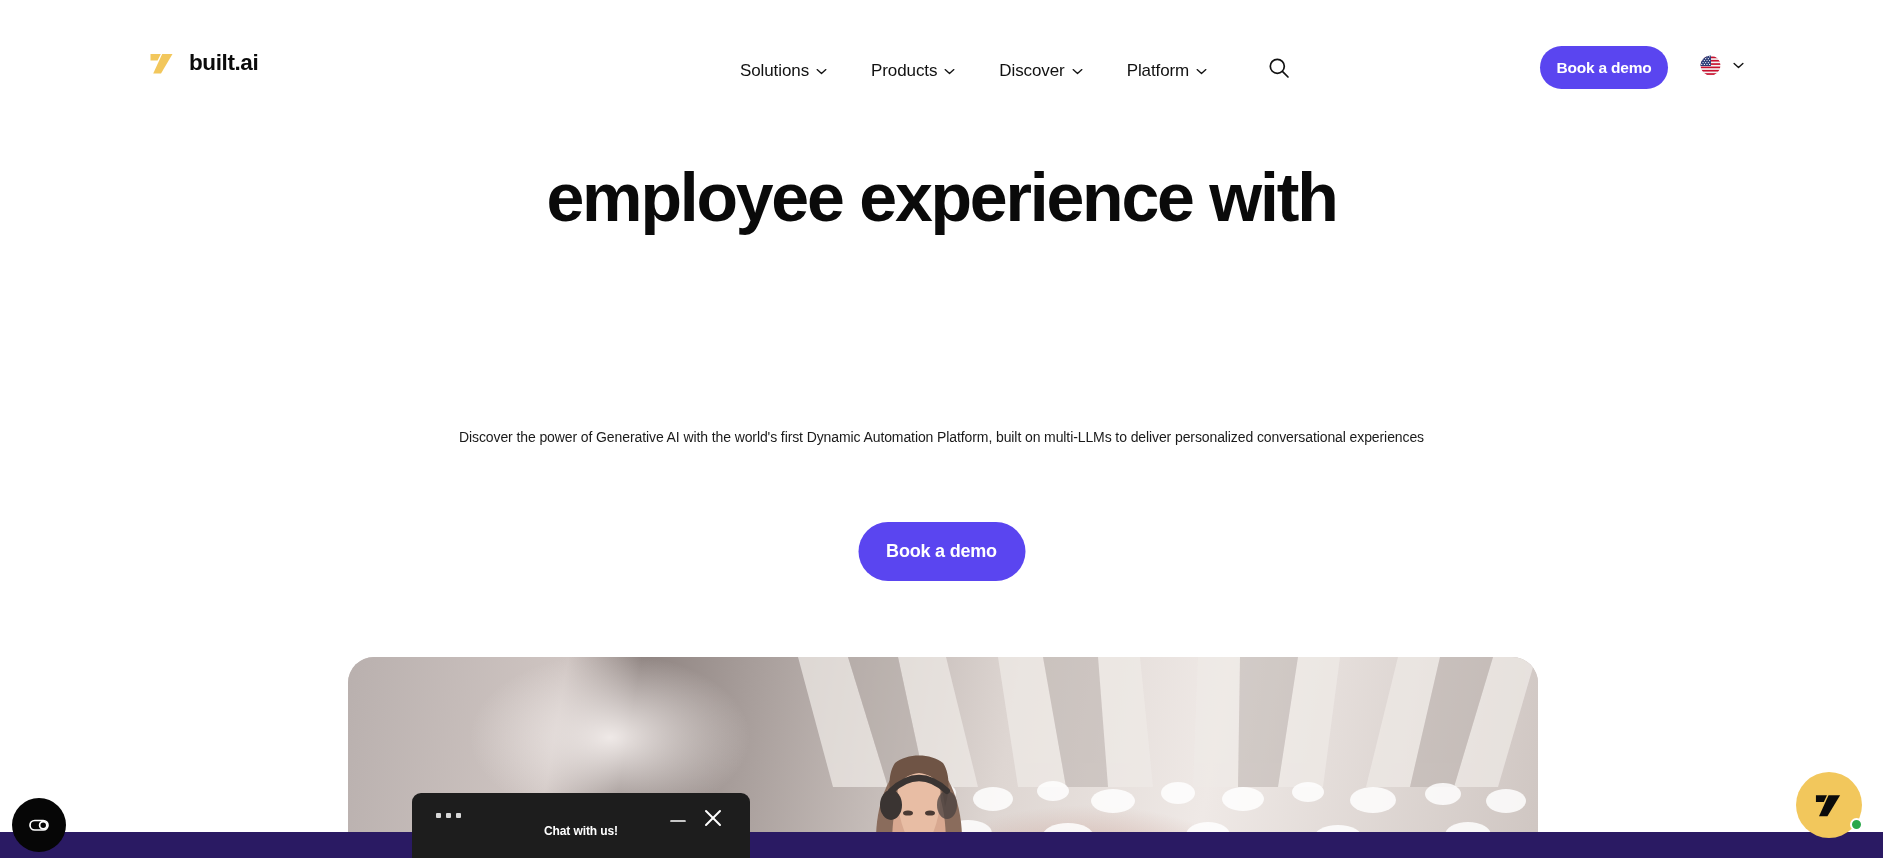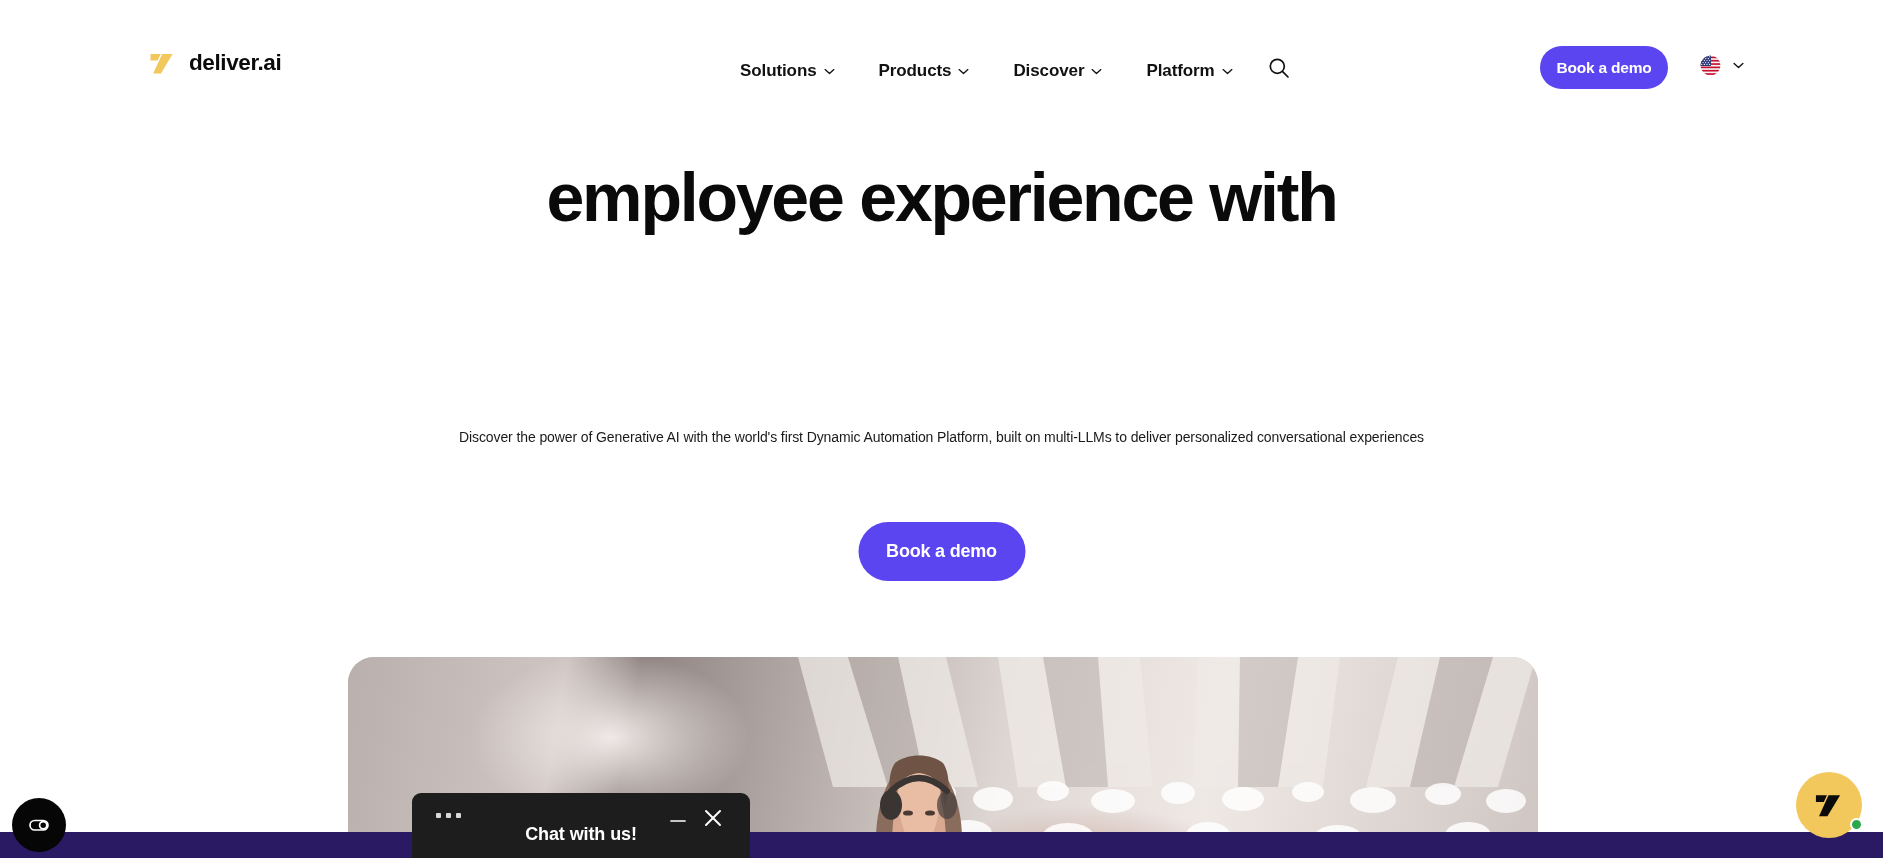--- a/index.html
+++ b/index.html
@@ -66,21 +66,21 @@
   .nav-item {
     display: flex;
     align-items: center;
     gap: 7px;
     padding: 6px 22px;
     cursor: pointer;
     white-space: nowrap;
   }
   .nav-label {
     font-size: 17px;
-    font-weight: 700;
+    font-weight: 400;
     color: #111111;
     letter-spacing: -0.1px;
     text-align: right;
   }
   .chev {
     width: 11px;
     height: 7px;
     display: block;
     flex: 0 0 auto;
   }
@@ -259,21 +259,21 @@
     background: #d8d8d8;
     display: block;
     border-radius: 1px;
   }
   .chat-title {
     position: absolute;
     left: 0; right: 0;
     top: 31px;
     text-align: center;
     color: #ffffff;
-    font-size: 18px;
+    font-size: 12px;
     font-weight: 700;
     letter-spacing: -0.1px;
   }
   .chat-min {
     position: absolute;
     right: 62px;
     top: 18px;
     width: 20px; height: 20px;
     cursor: pointer;
   }
@@ -344,21 +344,21 @@
 
 <div class="page">
 
   <header class="header">
 
     <a class="brand" href="#">
       <svg class="brand-mark" viewBox="0 0 30 30">
         <path d="M2.5 6 H12.8 L9.6 12.6 H2.5 Z" fill="#f2c75c"></path>
         <path d="M14.2 6 H24.5 L13.0 25.5 H5.2 Z" fill="#f2c75c"></path>
       </svg>
-      <span class="brand-text">deliver.ai</span>
+      <span class="brand-text">built.ai</span>
     </a>
 
     <nav class="nav">
       <div class="nav-item">
         <span class="nav-label">Solutions</span>
         <svg class="chev" viewBox="0 0 12 8">
           <path d="M1 1.8 L6 6.3 L11 1.8" fill="none" stroke="#111" stroke-width="1.5" stroke-linecap="round" stroke-linejoin="round"></path>
         </svg>
       </div>
       <div class="nav-item">

